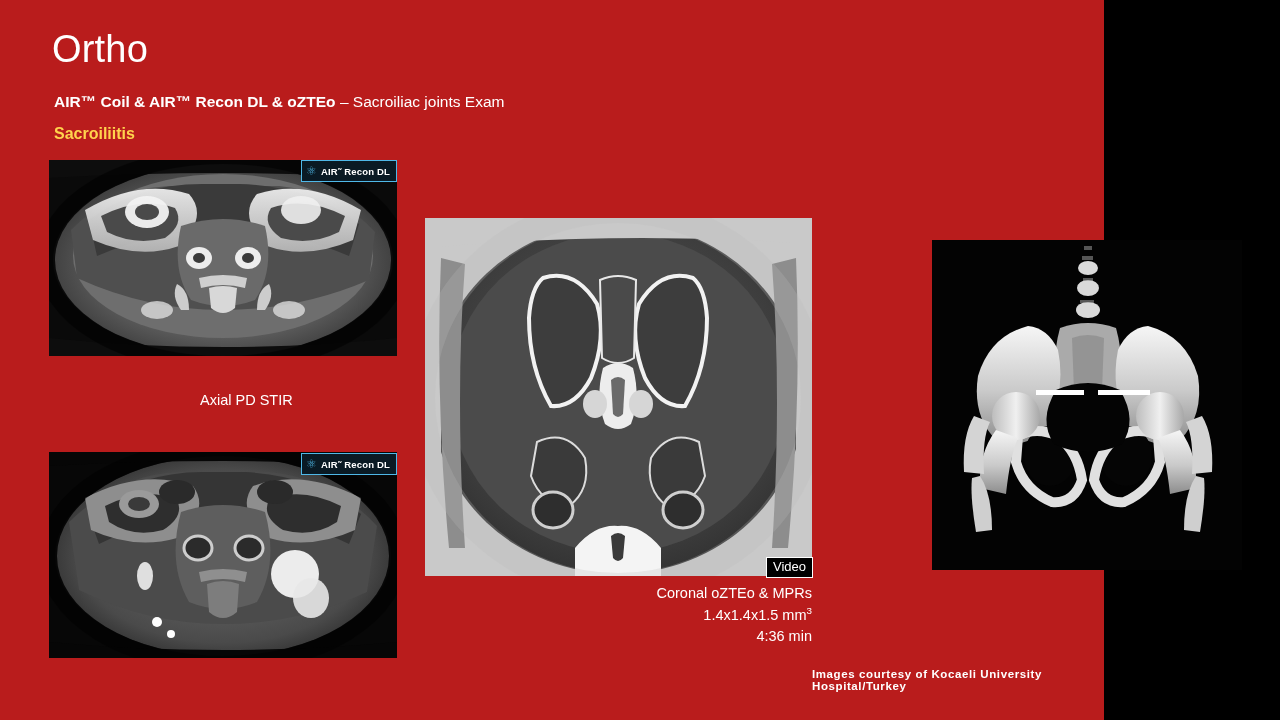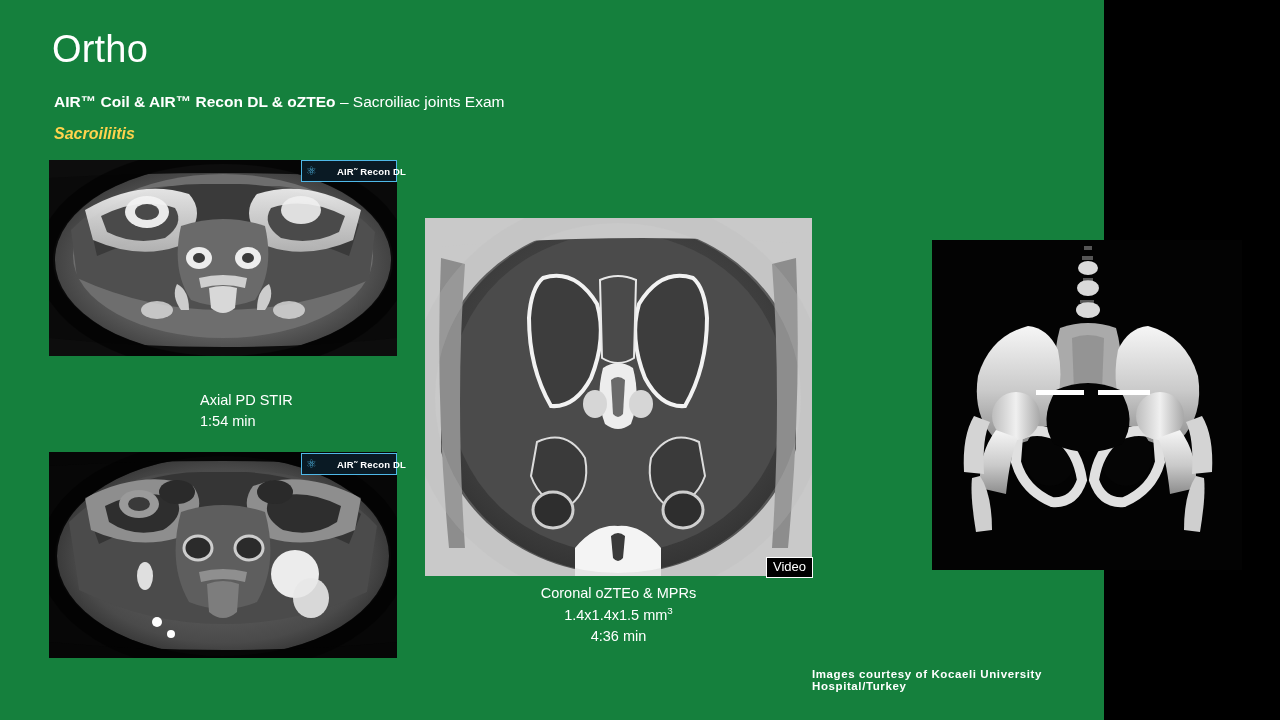--- a/index.html
+++ b/index.html
@@ -8,21 +8,21 @@
     background: #000;
     width: 1280px; height: 720px;
     overflow: hidden;
     font-family: "Liberation Sans", sans-serif;
     color: #ffffff;
   }
   .slide {
     position: relative;
     width: 1104px;
     height: 720px;
-    background: #15803d;
+    background: #b91c1c;
   }
   .title {
     position: absolute;
     left: 52px; top: 28px;
     font-size: 38px;
     font-weight: 400;
     letter-spacing: 0.2px;
     color: #ffffff;
   }
   .subtitle-row {
@@ -32,21 +32,20 @@
     white-space: nowrap;
   }
   .subtitle-bold { font-weight: bold; color: #ffffff; margin-top: 28px; }
   .subtitle-rest { font-weight: 400; color: #ffffff; }
   .dx {
     position: absolute;
     left: 54px; top: 125px;
     font-size: 16px;
     font-weight: bold;
     color: #ffd34d;
-    font-style: italic;
   }
 
   
   .panel { position: absolute; overflow: hidden; background: #000; }
 
   #img-axial-t1 { left: 49px; top: 160px; width: 348px; height: 196px; }
   #img-axial-pd { left: 49px; top: 452px; width: 348px; height: 206px; }
   #img-coronal  { left: 425px; top: 218px; width: 387px; height: 358px; }
   #img-raysum   { left: 932px; top: 240px; width: 310px; height: 330px; }
 
@@ -64,39 +63,39 @@
     color: #ffffff;
     letter-spacing: 0.2px;
   }
   #badge-1 { left: 301px; top: 160px; }
   #badge-2 { left: 301px; top: 453px; }
   .air-badge .glyph {
     color: #4fb8e8;
     font-size: 12px;
     line-height: 1;
   }
-  .air-badge .txt { white-space: nowrap; font-weight: 600; font-size: 9.5px; margin-left: 16px; }
+  .air-badge .txt { white-space: nowrap; font-weight: 600; font-size: 9.5px; }
 
   
   .video-btn {
     position: absolute;
     left: 766px; top: 557px;
     border: 1px solid #ffffff;
     background: #000;
     color: #ffffff;
     font-size: 13px;
     padding: 1px 6px 2px 6px;
     line-height: 1.2;
   }
 
   
   .caption { position: absolute; font-size: 14.5px; color: #ffffff; line-height: 1.45; }
   #cap-axial-t1 { left: 49px; top: 368px; text-align: left; }
   #cap-axial-pd { left: 200px; top: 390px; width: 197px; text-align: left; }
-  #cap-coronal  { left: 425px; top: 583px; width: 387px; text-align: center; }
+  #cap-coronal  { left: 425px; top: 583px; width: 387px; text-align: right; }
   #cap-raysum   { left: 1035px; top: 583px; text-align: left; }
 
   .credit {
     position: absolute;
     left: 812px; top: 668px;
     font-size: 11.5px;
     font-weight: bold;
     letter-spacing: 0.6px;
     color: #ffffff;
   }
@@ -205,21 +204,20 @@
     </svg>
   </div>
 
   <div class="air-badge" id="badge-2">
     <span class="glyph">⚛</span>
     <span class="txt">AIR˜ Recon DL</span>
   </div>
 
   <div class="caption" id="cap-axial-pd">
     <div>Axial PD STIR</div>
-    <div>1:54 min</div>
   </div>
 
   <div class="panel" id="img-coronal">
     <svg width="387" height="358" viewBox="0 0 387 358" xmlns="http://www.w3.org/2000/svg">
       <defs>
         <radialGradient id="g3" cx="50%" cy="45%" r="65%">
           <stop offset="0%" stop-color="#5a5a5a"></stop>
           <stop offset="70%" stop-color="#3d3d3d"></stop>
           <stop offset="100%" stop-color="#2a2a2a"></stop>
         </radialGradient>

